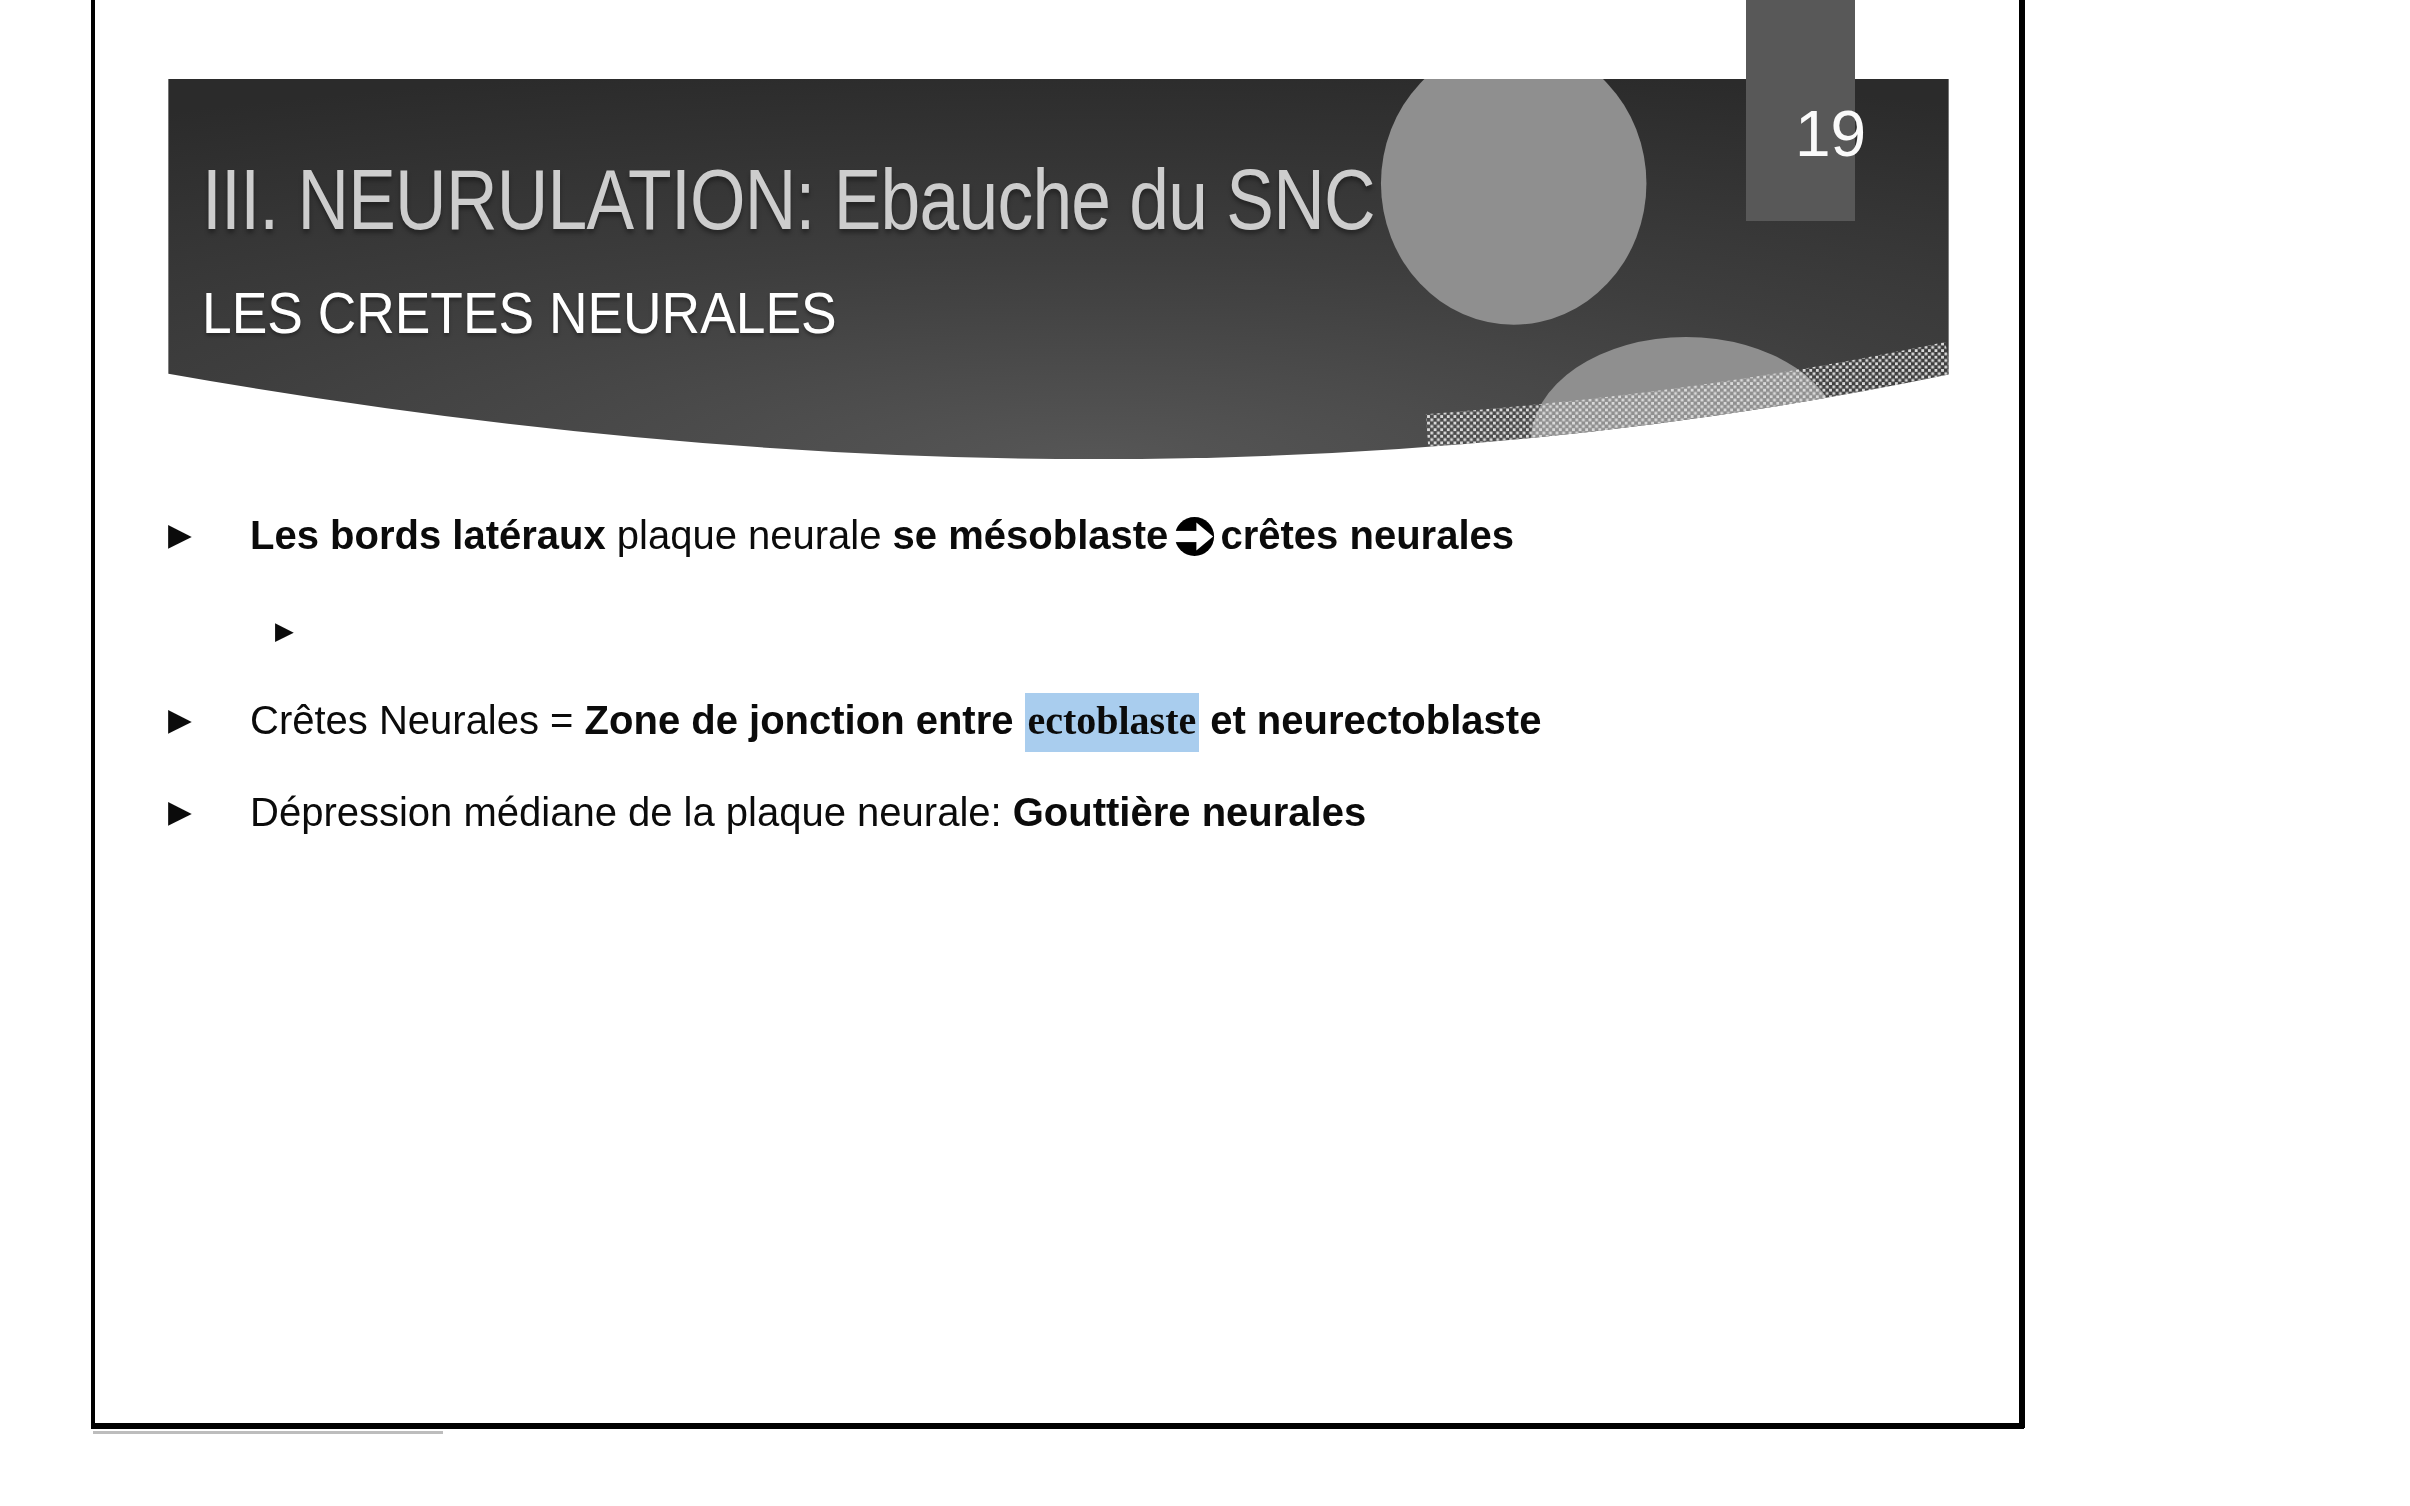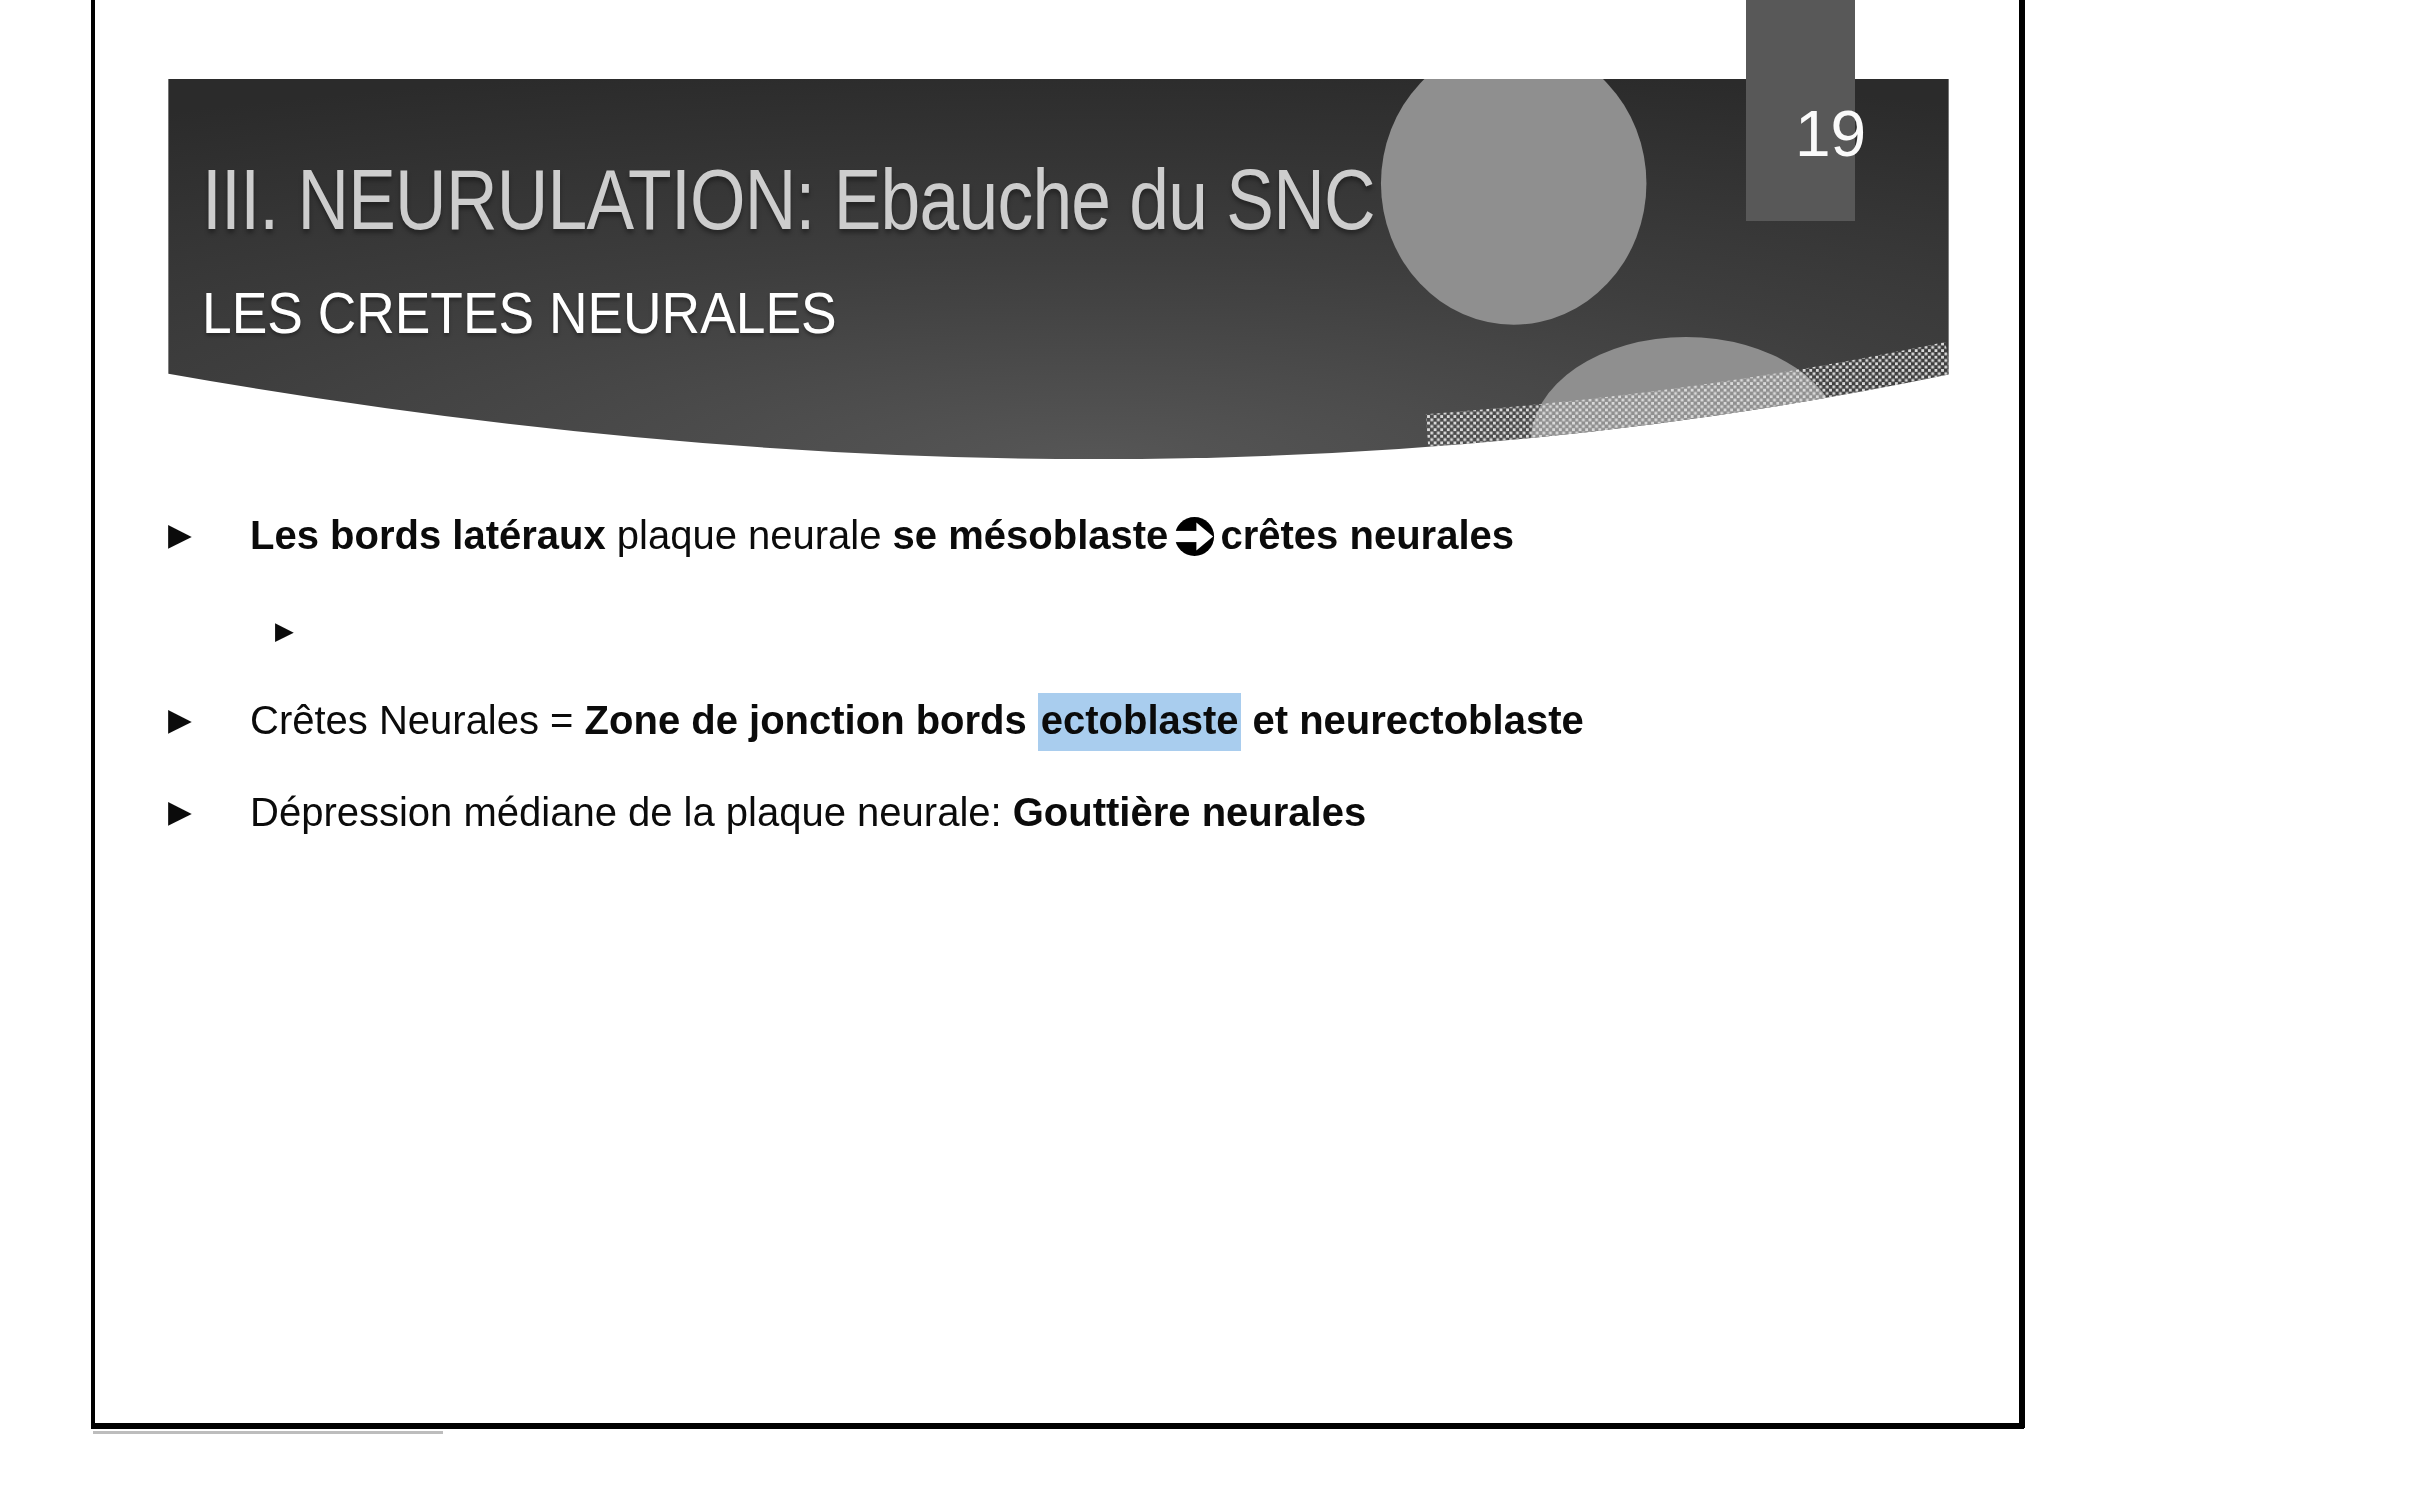--- a/index.html
+++ b/index.html
@@ -32,21 +32,21 @@
 
   
   .bullet{position:absolute;left:168px;display:flex;align-items:flex-start;color:var(--body-text,#0b0b0b);
           white-space:nowrap;z-index:2;}
   .bullet .marker{display:inline-block;}
   .lvl1{font-size:40px;line-height:52px;}
   .lvl1 .marker{width:82px;font-size:31px;line-height:52px;}
   .lvl2{font-size:36px;line-height:47px;}
   .lvl2 .marker{margin-left:107px;width:55px;font-size:24.5px;line-height:47px;}
   .bullet b{font-weight:700;}
-  .hl{background:var(--highlight,#a9cdee);padding:4.7px 2.8px 9.4px 2.8px;}
+  .hl{background:var(--highlight,#a9cdee);padding:4.7px 2.8px 9.4px 2.8px;font-family:Liberation Serif, serif;}
   .arrow-icon{width:41px;height:41px;vertical-align:-7.5px;margin:0 5.6px;}
 
   .b1{top:509px;}
   .b2{top:607px;}
   .b3{top:694px;}
   .b4{top:786px;}
 </style>
 </head>
 <body>
 
@@ -90,21 +90,21 @@
           <polygon points="24,7 24,37 42,22" fill="#fff"></polygon>
         </svg><b>crêtes neurales</b></span>
   </div>
 
   <div class="bullet lvl2 b2">
     <span class="marker">▶</span>
   </div>
 
   <div class="bullet lvl1 b3">
     <span class="marker">▶</span>
-    <span class="runs"><span>Crêtes Neurales = </span><b>Zone de jonction bords </b><b class="hl">ectoblaste</b><b> et neurectoblaste</b></span>
+    <span class="runs"><span>Crêtes Neurales = </span><b>Zone de jonction entre </b><b class="hl">ectoblaste</b><b> et neurectoblaste</b></span>
   </div>
 
   <div class="bullet lvl1 b4">
     <span class="marker">▶</span>
     <span class="runs"><span>Dépression médiane de la plaque neurale: </span><b>Gouttière neurales</b></span>
   </div>
 
   <div class="border border-left"></div>
   <div class="border border-right"></div>
   <div class="border border-bottom"></div>

